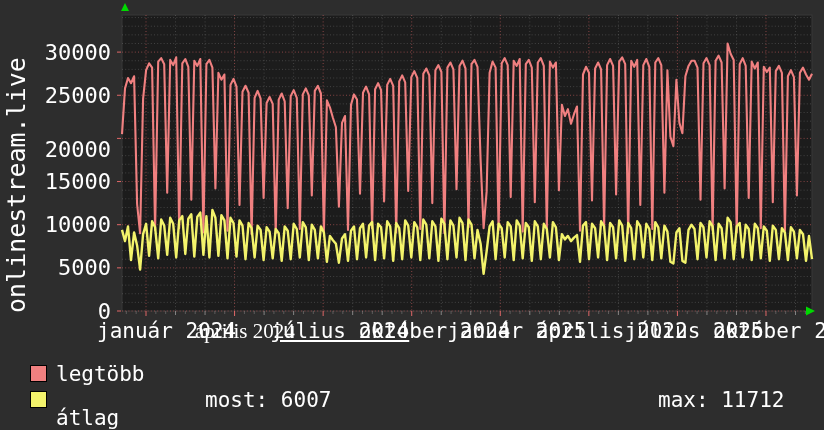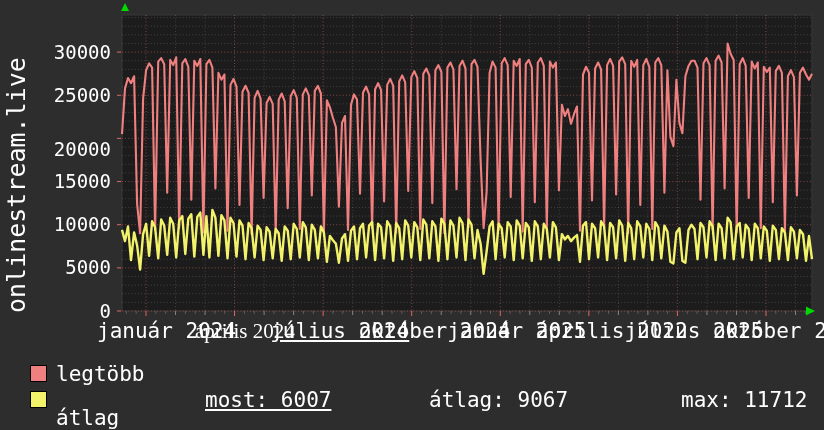--- a/index.html
+++ b/index.html
@@ -1,21 +1,21 @@
 <!DOCTYPE html>
 <html><head>
 <meta charset="utf-8">
 <style>
   html,body{margin:0;padding:0;background:#2d2d2d;}
   #stage{position:relative;width:824px;height:430px;background:#2d2d2d;overflow:hidden;
          font-family:"DejaVu Sans Mono","Liberation Mono",monospace;color:#ffffff;}
   .txt{position:absolute;white-space:nowrap;font-size:21px;line-height:21px;color:#ffffff;}
   #vtitle{position:absolute;left:4px;top:313px;transform:rotate(-90deg);transform-origin:0 0;
           font-size:25px;line-height:25px;white-space:nowrap;color:#ffffff;}
-  .ylab{position:absolute;left:0;width:111px;text-align:right;font-size:19px;line-height:21px;}
+  .ylab{position:absolute;left:0;width:111px;text-align:right;font-size:22px;line-height:21px;}
   .xlab{position:absolute;top:321px;font-size:21px;line-height:21px;white-space:nowrap;}
   .swatch{position:absolute;left:30px;width:15px;height:15px;border:1px solid #000;}
   svg{position:absolute;left:116px;top:1px;}
 </style>
 </head>
 <body>
 
 <div id="stage">
   <div id="vtitle">onlinestream.live</div>
 
@@ -180,16 +180,15 @@
       <div class="xlab" style="left: 624.426px;">július 2025</div>
       <div class="xlab" style="left: 712.997px;">október 2025</div>
     </div>
 
   <div class="swatch" style="top: 365px; background: rgb(240, 128, 128);" id="sw0"></div>
   <div class="txt" style="left:56px;top:364px;">legtöbb</div>
 
   <div class="swatch" style="top: 391px; background: rgb(243, 243, 107);" id="sw1"></div>
   <div class="txt" style="left:56px;top:408px;">átlag</div>
 
-  <div class="txt" style="left:205px;top:390px;text-decoration:underline;">most: 6007</div>
-  <div class="txt" style="left:429px;top:390px;">átlag: 9067</div>
-  <div class="txt" style="left:658px;top:390px;margin-left:23px;">max: 11712</div>
+  <div class="txt" style="left:205px;top:390px;">most: 6007</div>
+  <div class="txt" style="left:658px;top:390px;">max: 11712</div>
 </div>
 
 </body></html>

